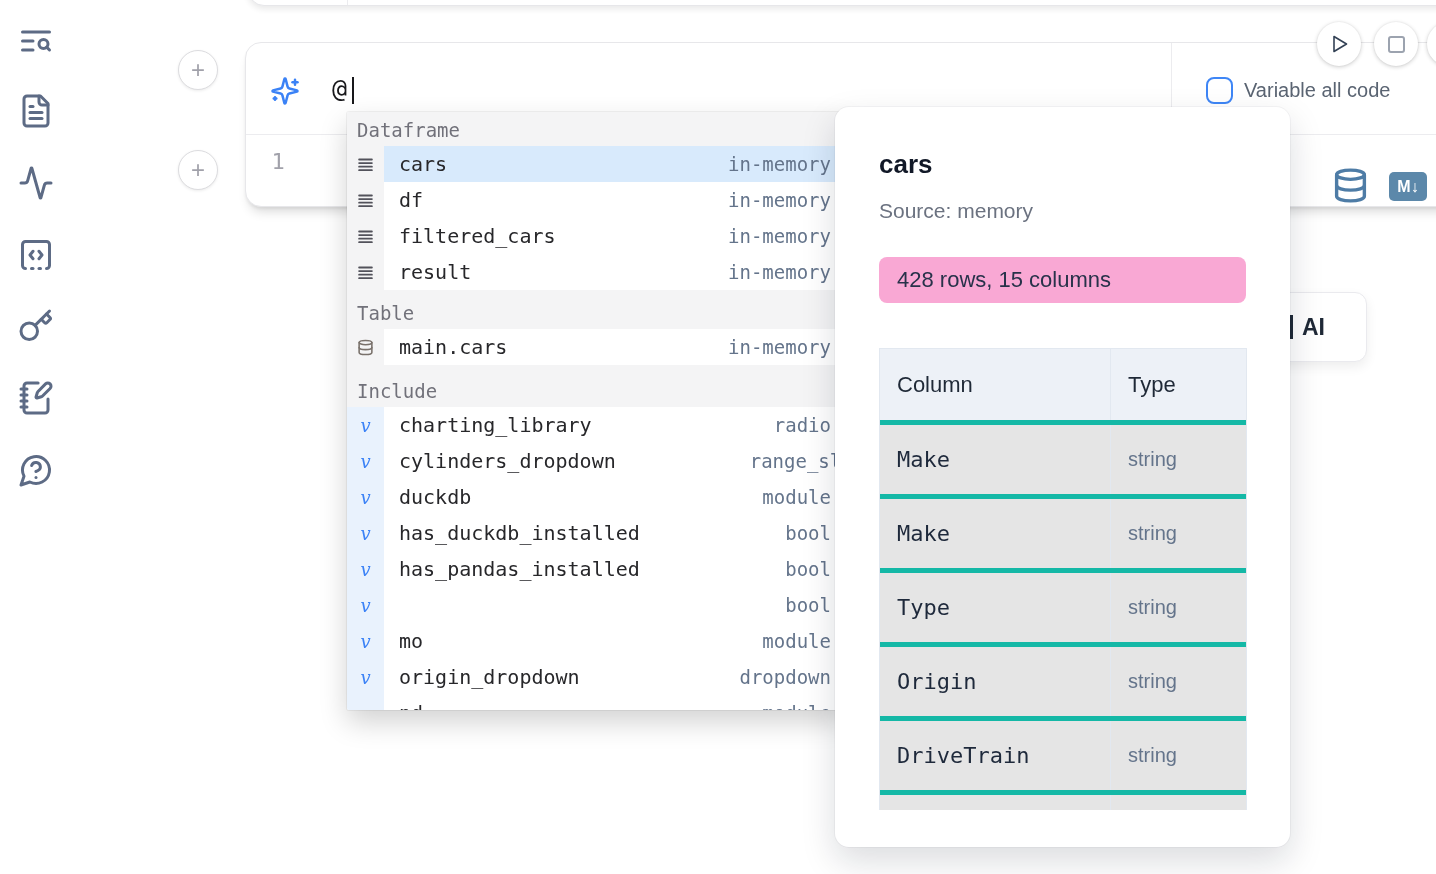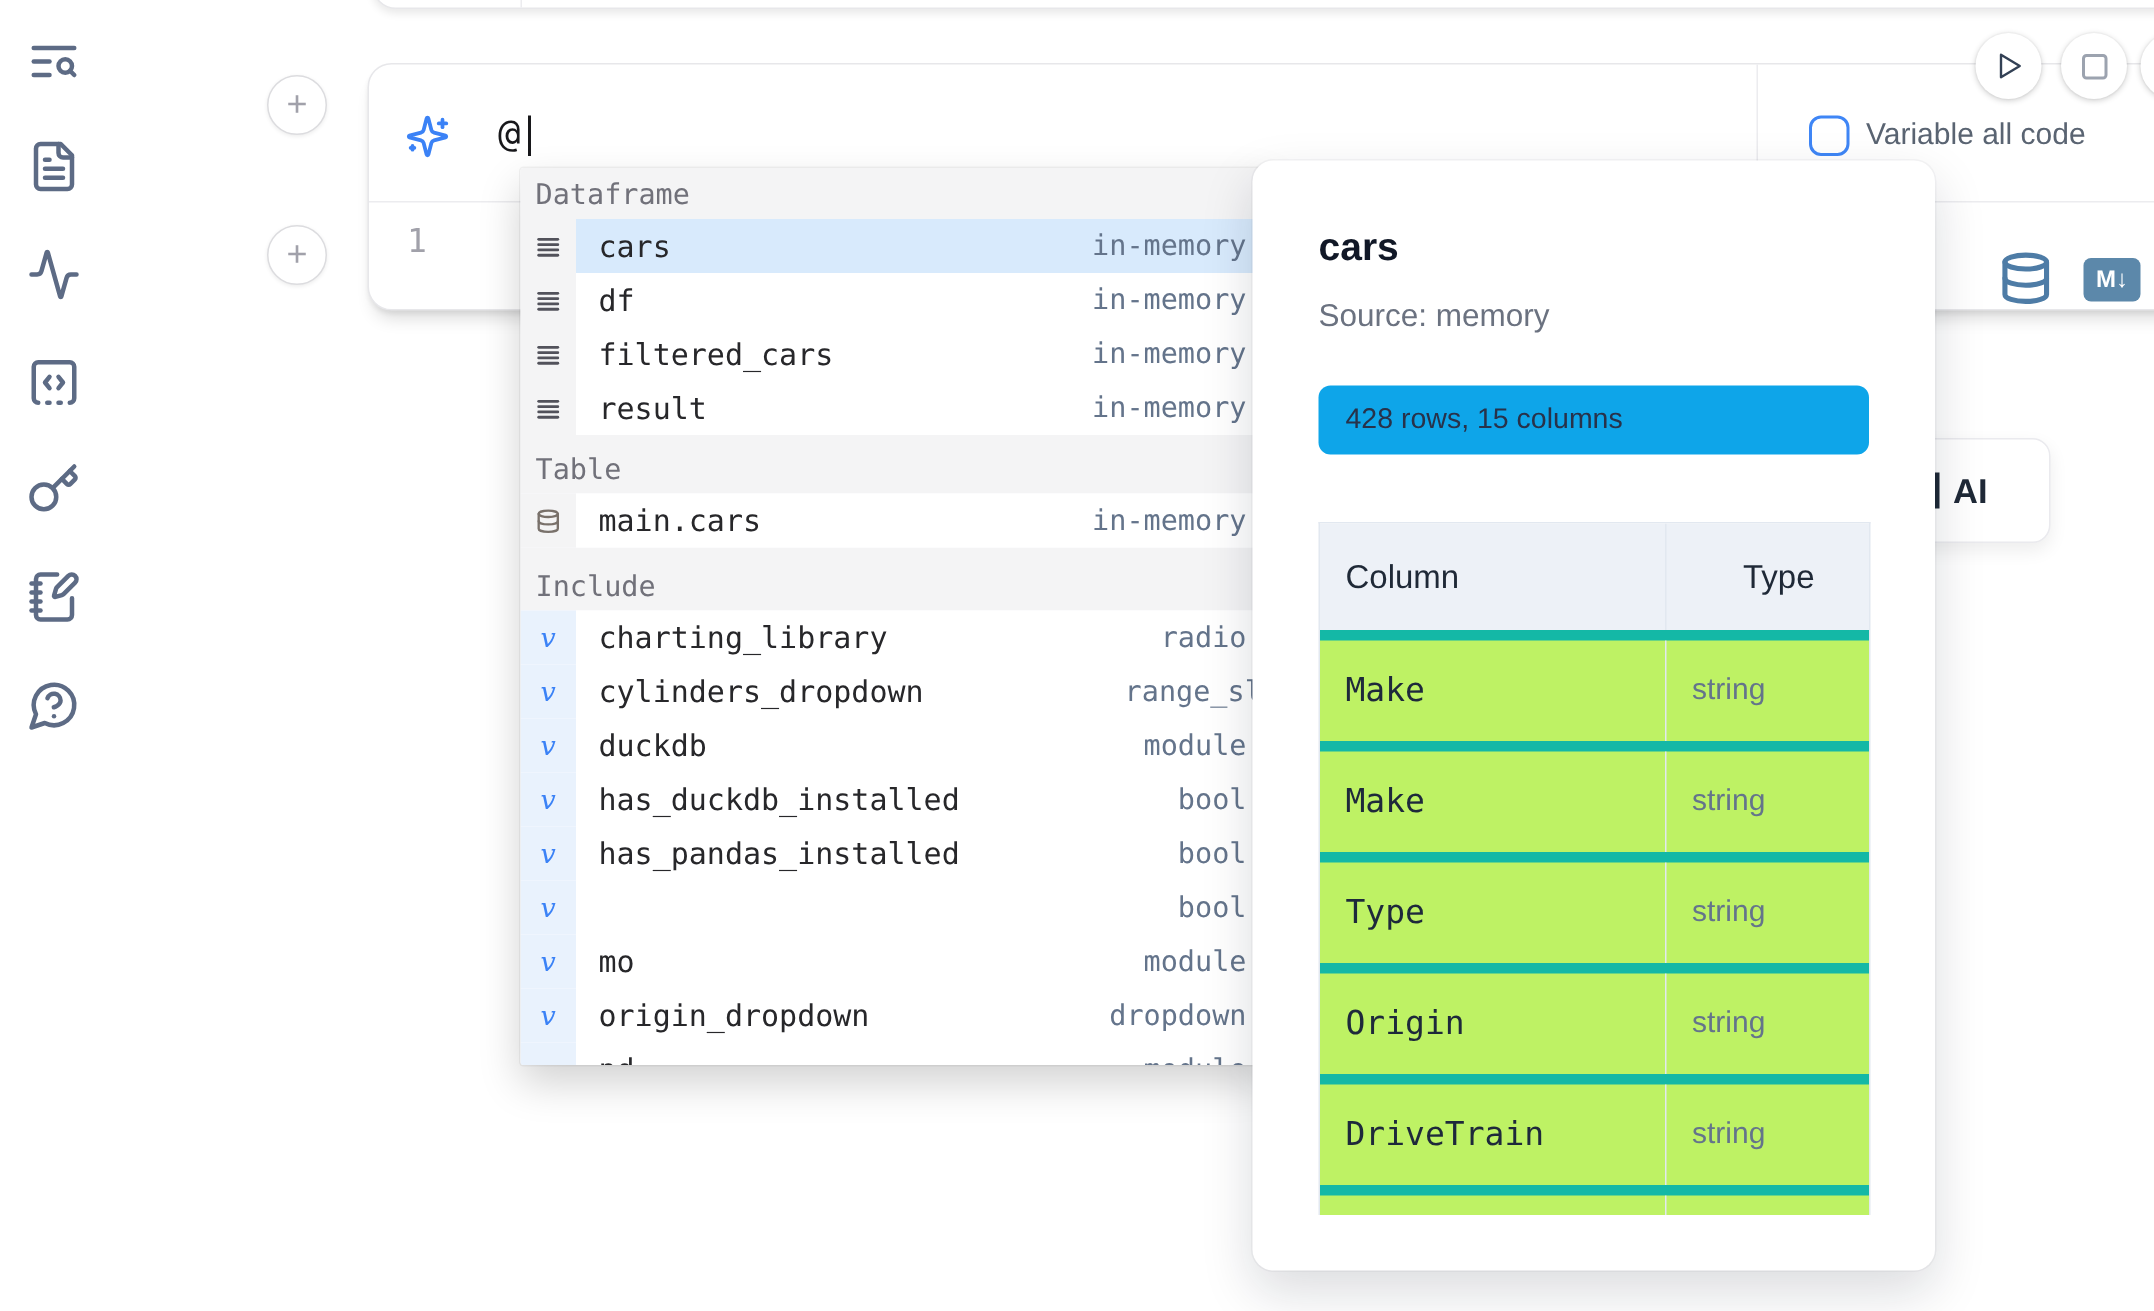--- a/index.html
+++ b/index.html
@@ -70,26 +70,26 @@
     border:1px solid #eaeaee; border-radius:12px; box-shadow:0 5px 12px rgba(0,0,0,.07); z-index:20;
     display:flex; align-items:center; padding-left:76px; cursor:pointer; }
   .ai-clip { width:3px; height:24px; background:#1f2937; margin-right:9px; }
   .ai-label { font-size:23px; font-weight:bold; color:#1f2937; }
 
   
   .panel { position:absolute; left:835px; top:107px; width:455px; height:740px; background:#fff; border-radius:14px; z-index:50;
     box-shadow:0 0 0 1px rgba(15,23,42,.04), 0 14px 34px rgba(15,23,42,.15); }
   .panel-title { position:absolute; left:44px; top:42px; font-size:26px; font-weight:bold; color:#111827; }
   .panel-source { position:absolute; left:44px; top:92px; font-size:21px; color:#6b7280;text-align:right; }
-  .panel-badge { position:absolute; left:44px; top:150px; width:367px; height:46px; background:#0ea5e9; border-radius:8px;
-    display:flex; align-items:center; padding-left:18px; font-size:19px; color:#28324a; }
+  .panel-badge { position:absolute; left:44px; top:150px; width:367px; height:46px; background:#f9a8d4; border-radius:8px;
+    display:flex; align-items:center; padding-left:18px; font-size:22px; color:#28324a; }
   .tablewrap { position:absolute; left:44px; top:241px; width:368px; height:462px; overflow:hidden;
     border:1px solid #e2e8f0; border-bottom:none; }
-  .tbl-header { display:flex; height:71px; background:#edf1f7;gap:34px; }
-  .tbl-row { display:flex; height:74px; background:#bef264; border-top:7px solid #14b8a6; }
+  .tbl-header { display:flex; height:71px; background:#edf1f7; }
+  .tbl-row { display:flex; height:74px; background:#e5e5e5; border-top:5px solid #14b8a6; }
   .tbl-c1 { width:231px; flex:none; border-right:1px solid #e2e8f0; display:flex; align-items:center; padding-left:17px; }
   .tbl-c2 { flex:1; display:flex; align-items:center; padding-left:17px; }
   .tbl-header .tbl-c1, .tbl-header .tbl-c2 { font-size:22px; color:#1f2937; }
   .tbl-row .tbl-c1 { font-family:"DejaVu Sans Mono",monospace; font-size:22px; color:#1e293b; }
   .tbl-row .tbl-c2 { font-size:20px; color:#64748b; }
 </style>
 </head>
 <body>
 
 <div id="stage">

